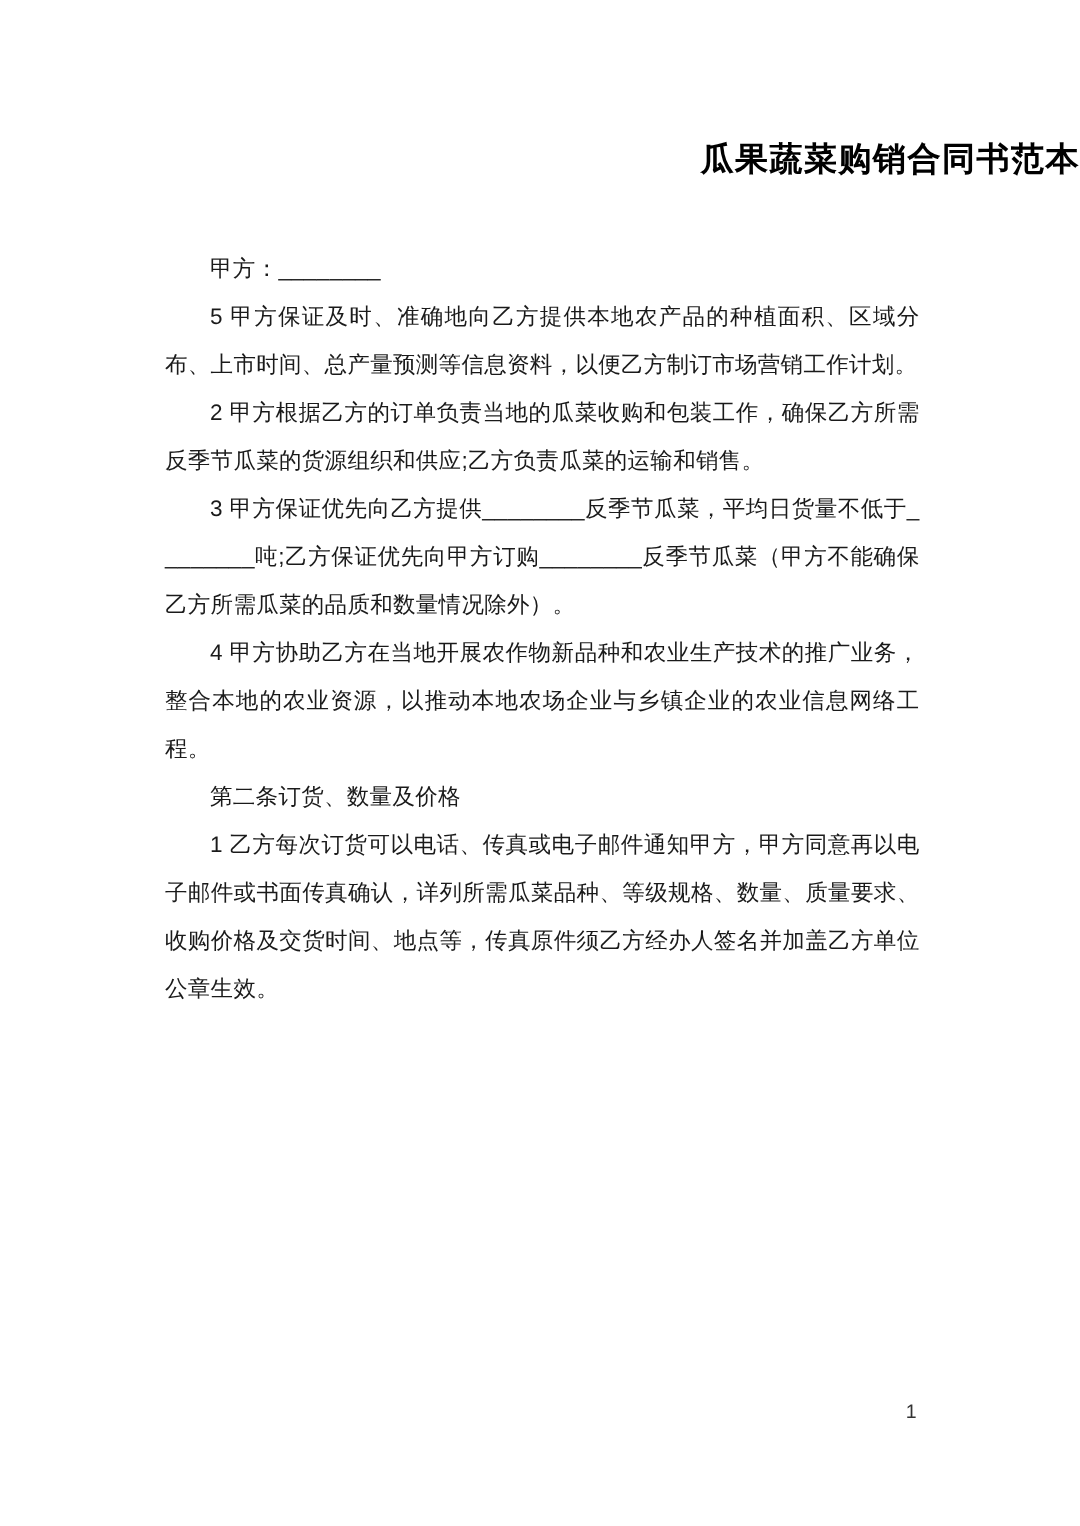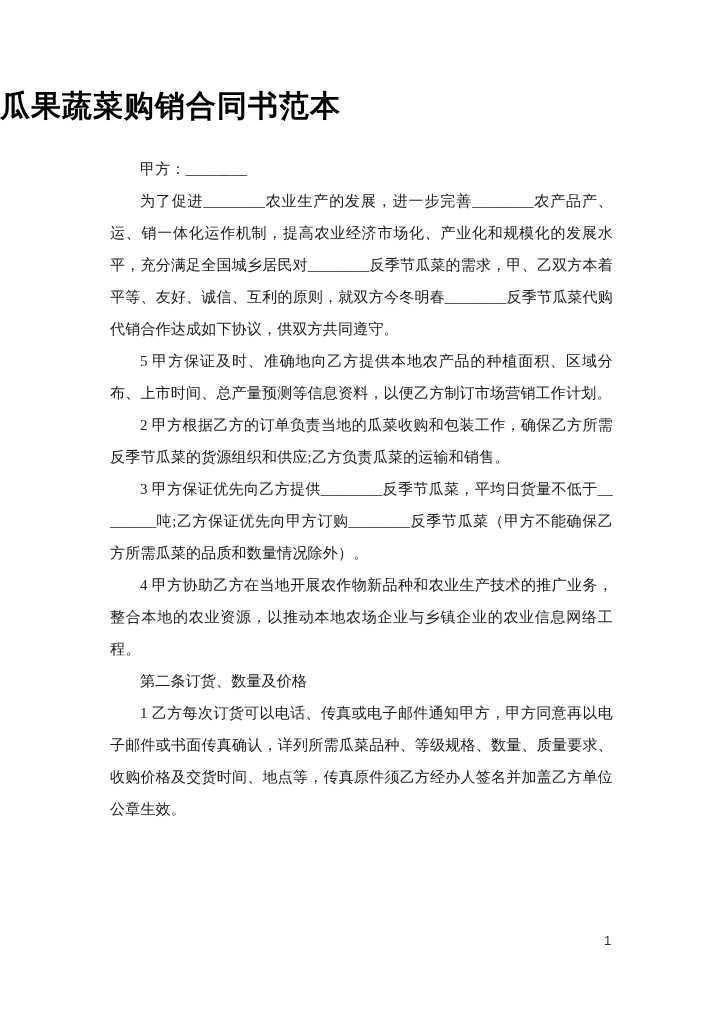--- a/index.html
+++ b/index.html
@@ -22,33 +22,32 @@
     background: #ffffff;
     box-sizing: border-box;
   }
   .doc-title {
     margin: 0;
     padding: 0;
     position: absolute;
     left: 0;
     right: 0;
     top: 86px;
-    text-align: left;
-    font-size: 30px;
+    text-align: right;
+    font-size: 22px;
     font-weight: bold;
     letter-spacing: 1px;
     line-height: 40px;
     color: #000000;
   }
   .body-block {
     position: absolute;
     left: 110px;
-    top: 153px;
+    top: 164px;
     width: 503px;
-    font-family: Liberation Serif, serif;
   }
   p.para {
     margin: 0 0 0 0;
     font-size: 15px;
     line-height: 32px;
     text-align: justify;
     text-justify: inter-ideograph;
     color: #1a1a1a;
     word-break: break-all;
     letter-spacing: 0.2px;
@@ -77,21 +76,20 @@
 
 <div class="page">
 
   <h1 class="doc-title">瓜果蔬菜购销合同书范本</h1>
 
   <div class="body-block">
 
     <p class="para party">甲方：________</p>
 
 
-    <p class="para indent">为了促进________农业生产的发展，进一步完善________农产品产、运、销一体化运作机制，提高农业经济市场化、产业化和规模化的发展水平，充分满足全国城乡居民对________反季节瓜菜的需求，甲、乙双方本着平等、友好、诚信、互利的原则，就双方今冬明春________反季节瓜菜代购代销合作达成如下协议，供双方共同遵守。</p>
 
 
     <p class="para indent">5 甲方保证及时、准确地向乙方提供本地农产品的种植面积、区域分布、上市时间、总产量预测等信息资料，以便乙方制订市场营销工作计划。</p>
 
     <p class="para indent">2 甲方根据乙方的订单负责当地的瓜菜收购和包装工作，确保乙方所需反季节瓜菜的货源组织和供应;乙方负责瓜菜的运输和销售。</p>
 
     <p class="para indent">3 甲方保证优先向乙方提供________反季节瓜菜，平均日货量不低于________吨;乙方保证优先向甲方订购________反季节瓜菜（甲方不能确保乙方所需瓜菜的品质和数量情况除外）。</p>
 
     <p class="para indent">4 甲方协助乙方在当地开展农作物新品种和农业生产技术的推广业务，整合本地的农业资源，以推动本地农场企业与乡镇企业的农业信息网络工程。</p>
 

